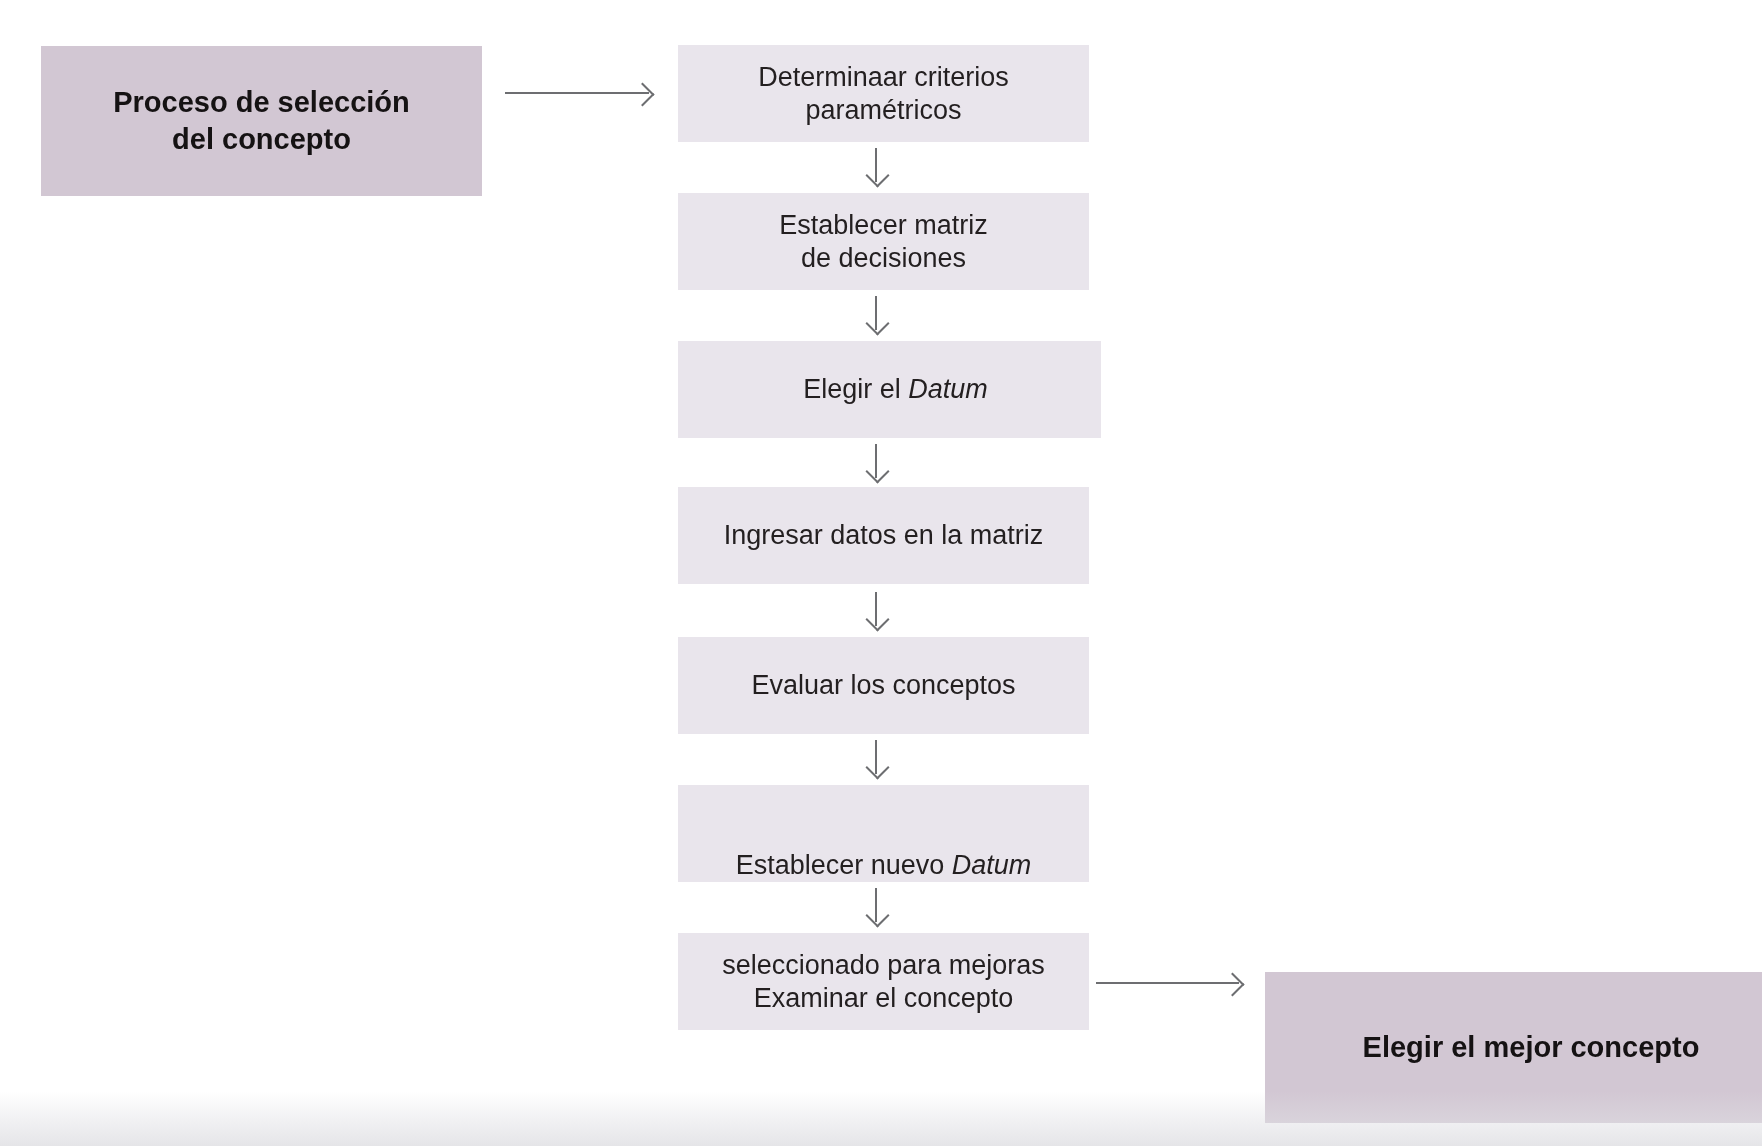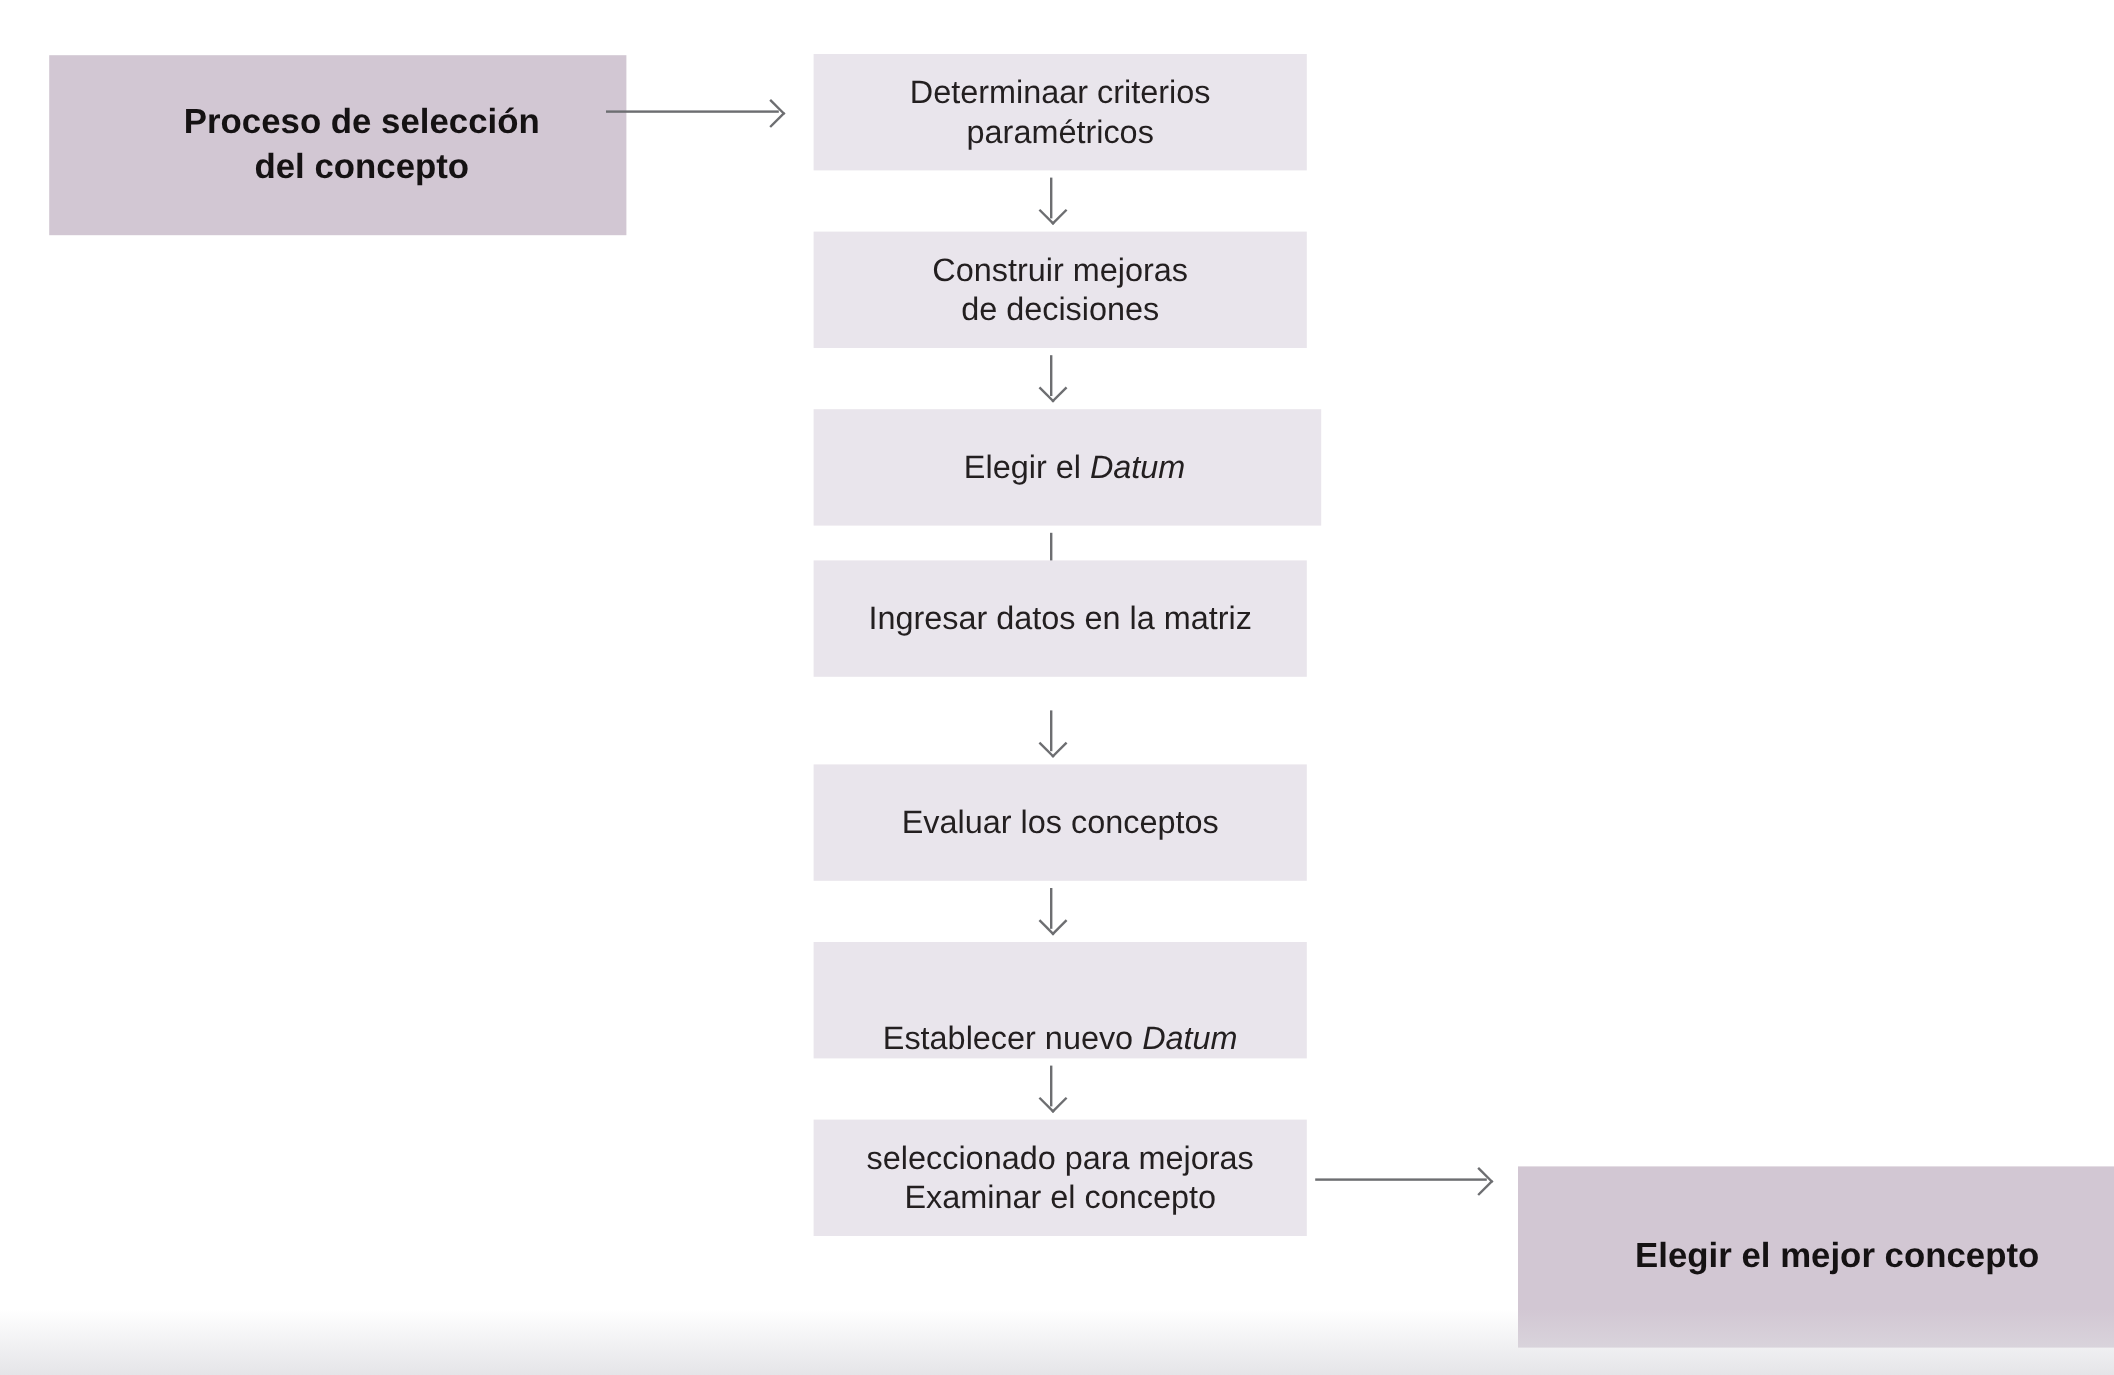--- a/index.html
+++ b/index.html
@@ -21,21 +21,21 @@
     text-align:center;
   }
   .accent{
     background:var(--accent-box,#d2c7d3);
     font-weight:bold;
     font-size:29px;
     line-height:37px;
     white-space:pre-line;
     color:#151213;
   }
-  .start{left:41px;top:46px;width:441px;height:150px;padding-left:40px;}
+  .start{left:41px;top:46px;width:441px;height:150px;}
   .end{left:1265px;top:972px;width:532px;height:151px;}
   .step{
     left:678px;
     width:411px;
     height:97px;
     background:var(--step-box,#e9e5ec);
     font-size:27px;
     line-height:33px;
   }
   .tline{white-space:pre;}
@@ -80,35 +80,35 @@
   <div id="steps">
       <div class="node step" style="top: 45px;">
         <div class="tline"><span>Determinaar criterios</span></div>
         <div class="tline"><span>paramétricos</span></div>
       </div>
       <div class="v-arrow" style="top: 148px;">
         <div class="shaft-v"></div>
         <div class="head-down"></div>
       </div>
       <div class="node step" style="top: 193px;">
-        <div class="tline"><span>Construir mejoras</span></div>
+        <div class="tline"><span>Establecer matriz</span></div>
         <div class="tline"><span>de decisiones</span></div>
       </div>
       <div class="v-arrow" style="top: 296px;">
         <div class="shaft-v"></div>
         <div class="head-down"></div>
       </div>
       <div class="node step" style="top: 341px; padding-left: 12px;">
         <div class="tline"><span>Elegir el </span><span class="it">Datum</span></div>
       </div>
       <div class="v-arrow" style="top: 444px;">
         <div class="shaft-v"></div>
         <div class="head-down"></div>
       </div>
-      <div class="node step" style="top: 467px;">
+      <div class="node step" style="top: 487px;">
         <div class="tline"><span>Ingresar datos en la matriz</span></div>
       </div>
       <div class="v-arrow" style="top: 592px;">
         <div class="shaft-v"></div>
         <div class="head-down"></div>
       </div>
       <div class="node step" style="top: 637px;">
         <div class="tline"><span>Evaluar los conceptos</span></div>
       </div>
       <div class="v-arrow" style="top: 740px;">

